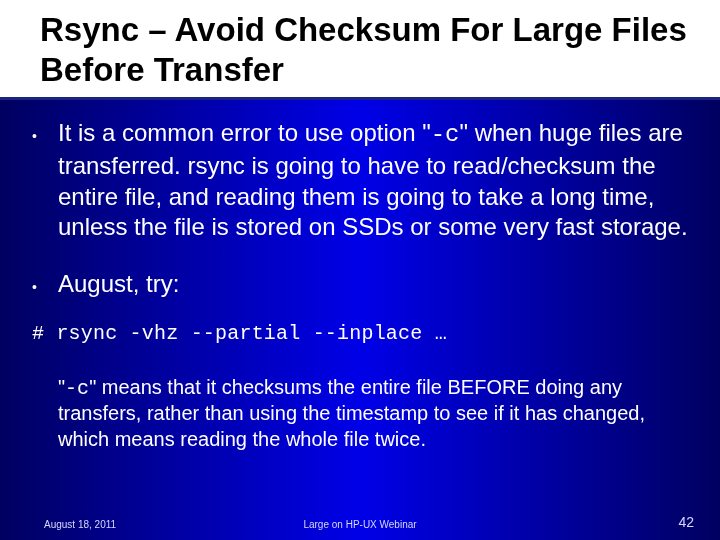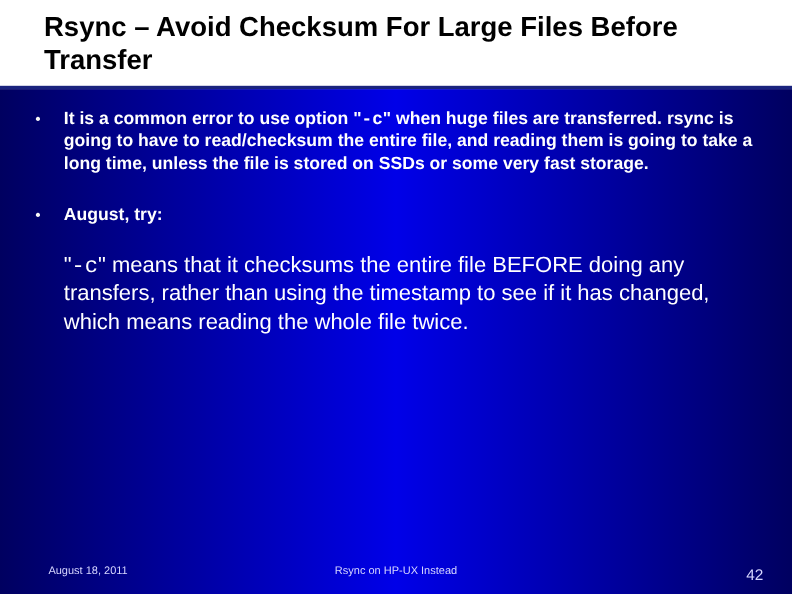--- a/index.html
+++ b/index.html
@@ -18,21 +18,21 @@
     position: relative;
     color: #ffffff;
   }
   .title-block {
     background: #ffffff;
     color: #000000;
     padding: 10px 14px 8px 14px;
     border-bottom: 3px solid #1a237e;
   }
   .title-text {
-    font-size: 25px;
+    font-size: 33px;
     font-weight: bold;
     margin: 0;
     padding-left: 26px;
     line-height: 1.2;
   }
   .content {
     padding: 18px 30px 0 30px;
   }
   .bullet-row {
     display: flex;
@@ -42,23 +42,22 @@
   .bullet-dot {
     flex: 0 0 26px;
     color: #f8f8f8;
     font-size: 14px;
     line-height: 1.4;
     text-align: left;
     padding-left: 2px;
   }
   .bullet-body {
     flex: 1;
-    font-size: 16px;
+    font-size: 24px;
     line-height: 1.28;
-    font-weight: bold;
   }
   .mono {
     font-family: "Courier New", Courier, monospace;
   }
   .command-line {
     font-family: "Courier New", Courier, monospace;
     font-size: 20px;
     margin: 4px 0 30px 2px;
     letter-spacing: 0.2px;
   }
@@ -68,21 +67,21 @@
     margin-left: 28px;
     margin-right: 10px;
   }
   .footer {
     position: absolute;
     bottom: 10px;
     left: 0;
     right: 0;
     display: flex;
     justify-content: space-between;
-    align-items: flex-start;
+    align-items: flex-end;
     padding: 0 26px 0 44px;
     font-size: 10px;
     color: #d6d6ff;
     gap: 34px;
   }
   .footer-center {
     position: absolute;
     left: 50%;
     transform: translateX(-50%);
   }
@@ -106,26 +105,27 @@
       <div class="bullet-body">
         <span>It is a common error to use option "</span><span class="mono">-c</span><span>" when huge files are transferred. rsync is going to have to read/checksum the entire file, and reading them is going to take a long time, unless the file is stored on SSDs or some very fast storage.</span>
       </div>
     </div>
 
     <div class="bullet-row" style="margin-bottom:22px;">
       <div class="bullet-dot">•</div>
       <div class="bullet-body">August, try:</div>
     </div>
 
+    <div class="command-line"># rsync -vhz --partial --inplace …</div>
 
     <div class="note-block">
       <span>"</span><span class="mono">-c</span><span>" means that it checksums the entire file BEFORE doing any transfers, rather than using the timestamp to see if it has changed, which means reading the whole file twice.</span>
     </div>
 
   </div>
 
   <div class="footer">
     <span>August 18, 2011</span>
-    <span class="footer-center">Rsync on HP-UX Instead</span>
+    <span class="footer-center">Large on HP-UX Webinar</span>
     <span class="footer-right">42</span>
   </div>
 
 </div>
 
 </body></html>

